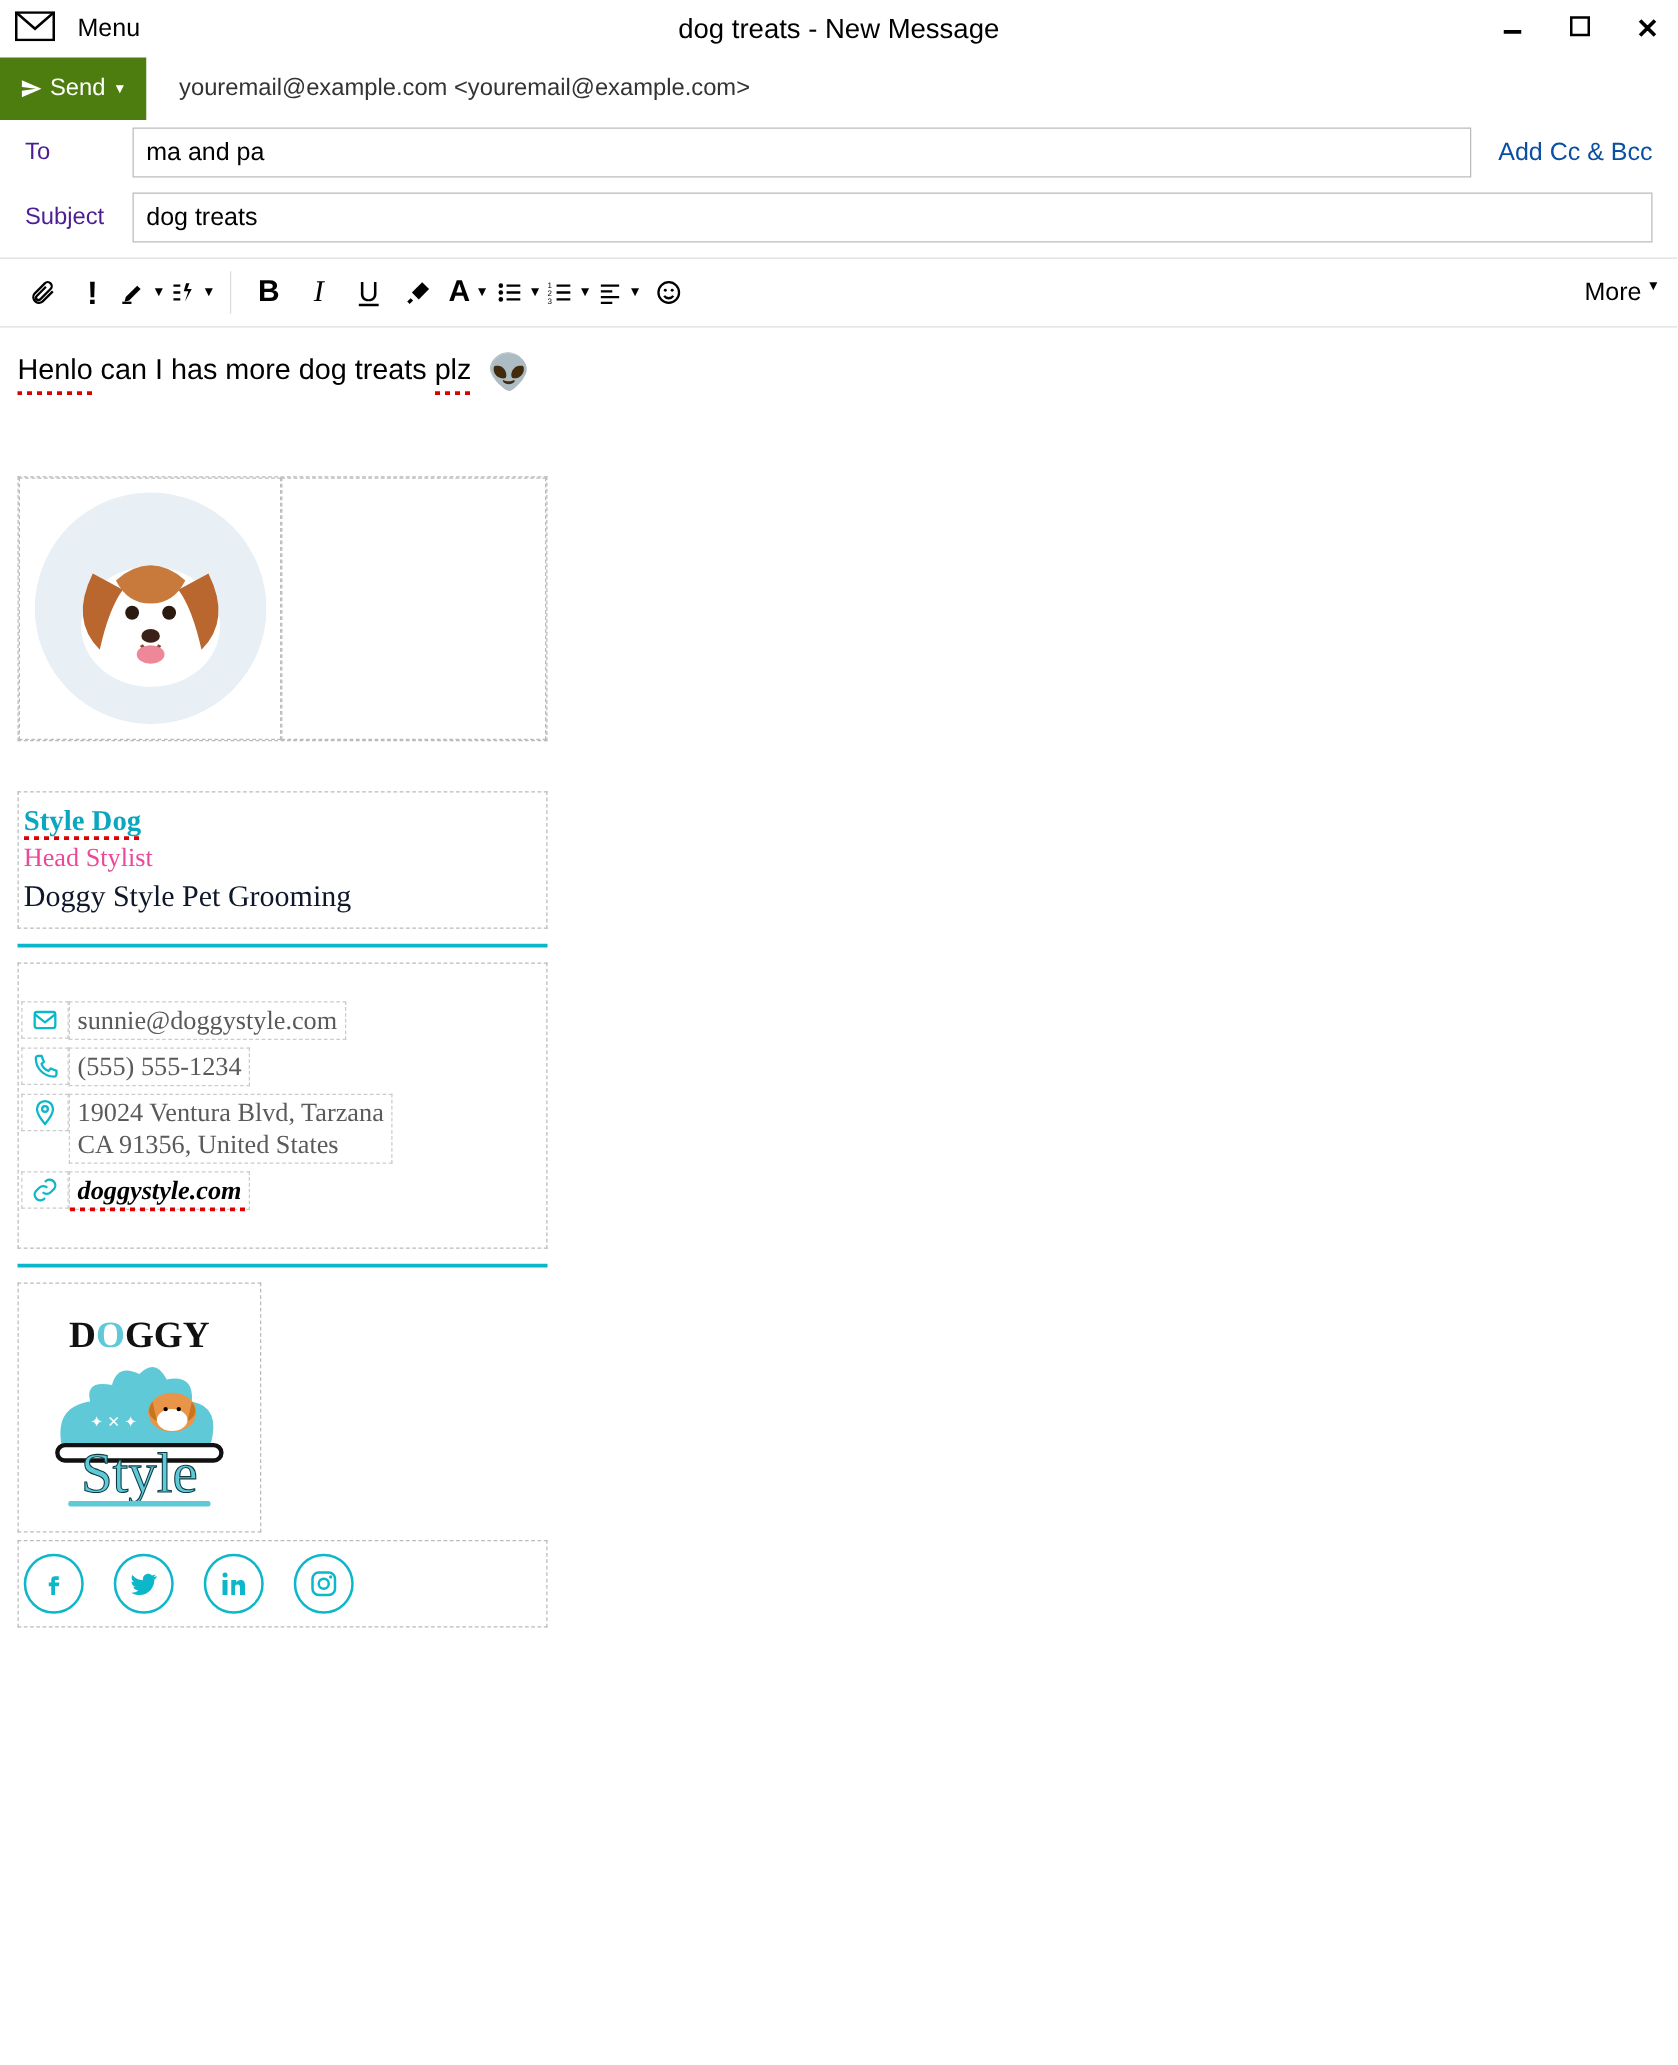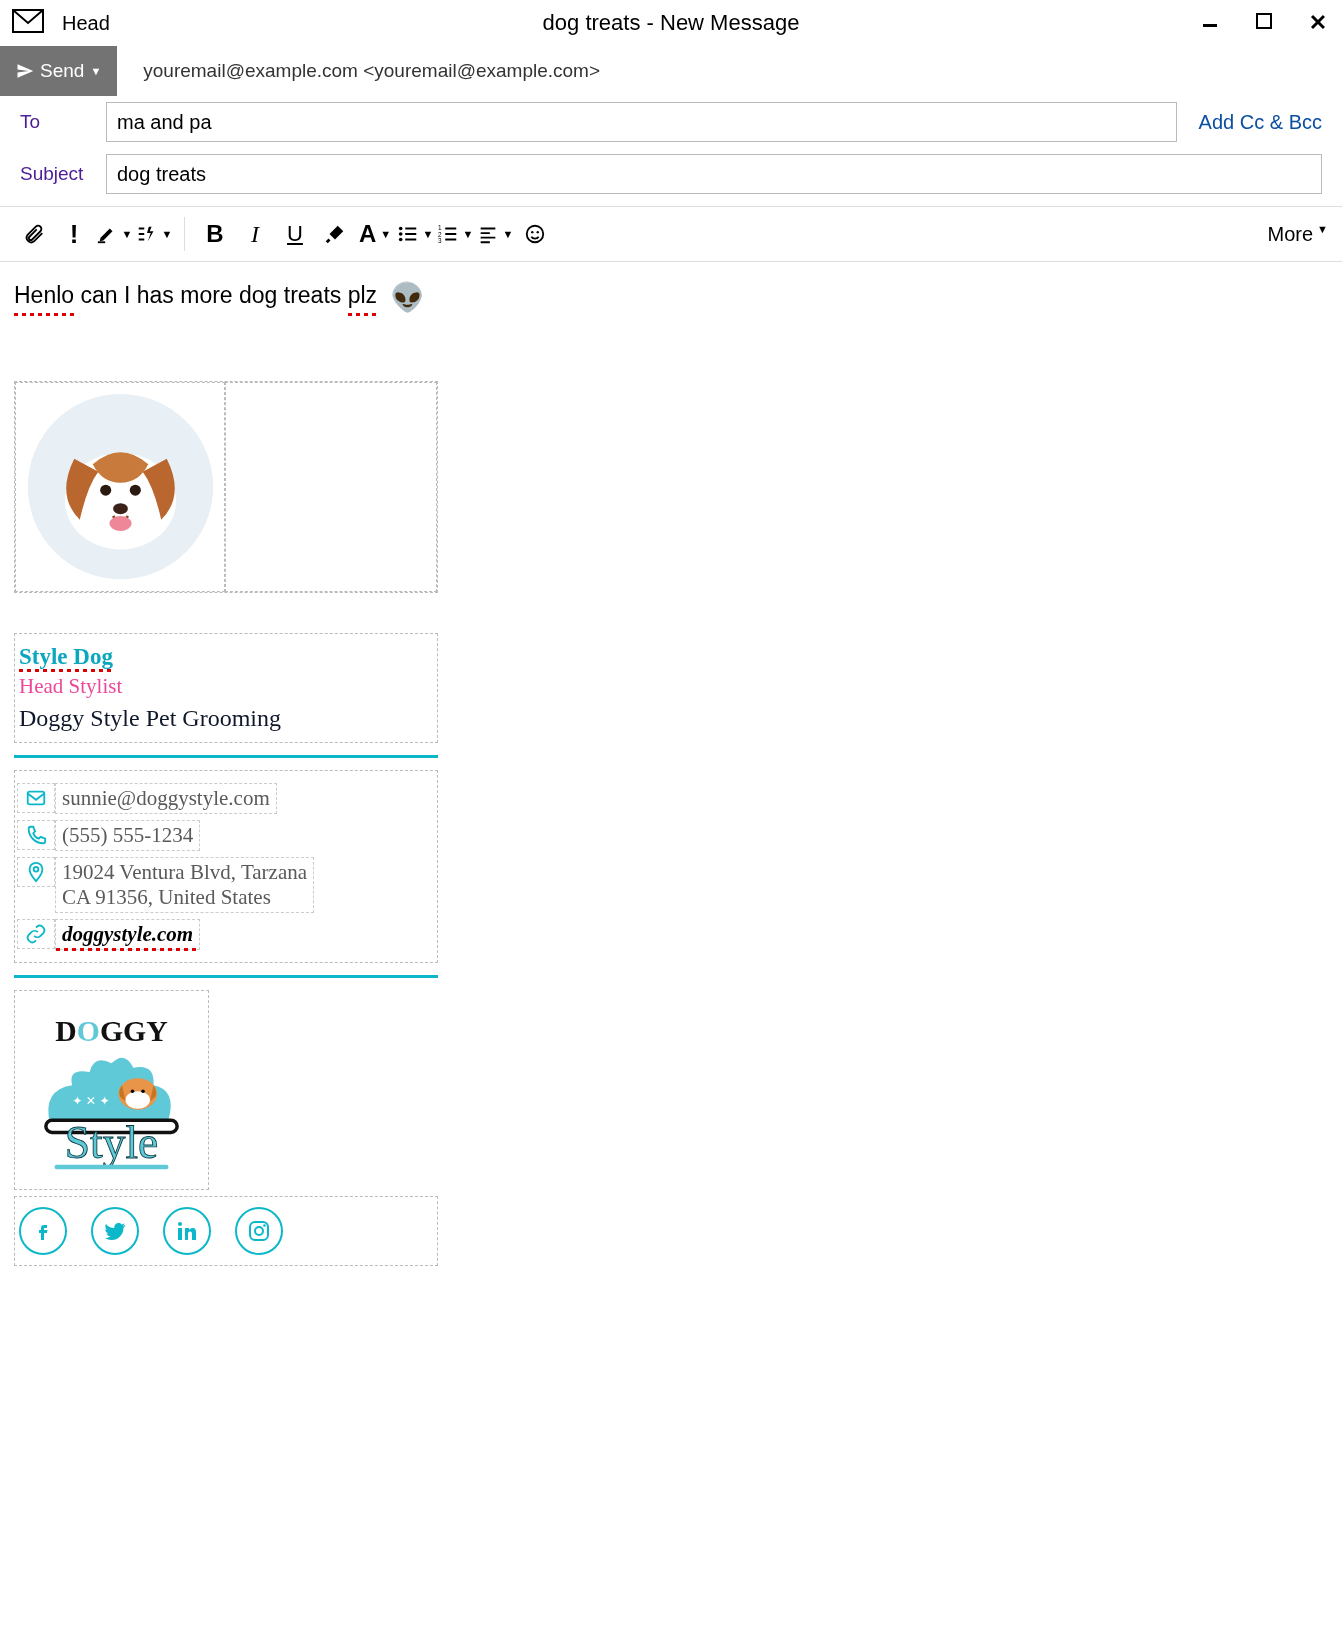--- a/index.html
+++ b/index.html
@@ -9,21 +9,21 @@
   .titlebar { display: flex; align-items: center; height: 46px; padding: 0 12px; position: relative; }
   .app-icon svg { width: 32px; height: 24px; }
   .menu-label { font-size: 20px; margin-left: 18px; cursor: pointer; }
   .title-text { position: absolute; left: 50%; transform: translateX(-50%); font-size: 22px; }
   .win-controls { margin-left: auto; display: flex; gap: 30px; align-items: center; }
   .win-controls span { font-size: 18px; cursor: pointer; width: 24px; text-align: center; }
   .win-controls .close-x { font-size: 22px; font-weight: bold; }
 
   
   .send-row { display: flex; align-items: center; height: 50px; }
-  .send-btn { background: #737373; color: #fff; border: none; height: 50px; padding: 0 16px; font-size: 19px; display: flex; align-items: center; gap: 6px; cursor: pointer; }
+  .send-btn { background: #4d7c0f; color: #fff; border: none; height: 50px; padding: 0 16px; font-size: 19px; display: flex; align-items: center; gap: 6px; cursor: pointer; }
   .send-btn svg { width: 18px; height: 18px; fill: #fff; }
   .from-addr { margin-left: 26px; font-size: 19px; color: #333; }
 
   
   .field-row { display: flex; align-items: center; padding: 6px 20px; gap: 10px; }
   .field-label { width: 76px; font-size: 19px; color: #4c1d95; }
   .field-input { flex: 1; border: 1px solid #bbb; font-size: 20px; padding: 6px 10px; height: 40px; }
   .add-cc { color: #0b4fa0; font-size: 20px; margin-left: 12px; cursor: pointer; white-space: nowrap; }
 
   
@@ -83,21 +83,21 @@
 </head>
 <body>
 
 <div class="titlebar">
   <span class="app-icon">
     <svg viewBox="0 0 32 24">
         <rect x="1" y="1" width="30" height="22" fill="none" stroke="#000" stroke-width="2"></rect>
         <path d="M1 1 L16 14 L31 1" fill="none" stroke="#000" stroke-width="2"></path>
       </svg>
   </span>
-  <span class="menu-label">Head</span>
+  <span class="menu-label">Menu</span>
   <span class="title-text">dog treats - New Message</span>
   <div class="win-controls">
     <span><svg width="18" height="18" viewBox="0 0 18 18">
           <rect x="2" y="12" width="14" height="3" fill="#000"></rect>
         </svg></span>
     <span><svg width="18" height="18" viewBox="0 0 18 18">
           <rect x="2" y="2" width="14" height="14" fill="none" stroke="#000" stroke-width="2"></rect>
         </svg></span>
     <span class="close-x">✕</span>
   </div>
@@ -222,21 +222,21 @@
     </div>
 
     <div class="sig-name-block dashed">
       <div><span class="sig-name">Style Dog</span></div>
       <div class="sig-title">Head Stylist</div>
       <div class="sig-company">Doggy Style Pet Grooming</div>
     </div>
 
     <div class="teal-hr"></div>
 
-    <div class="sig-contact dashed" style="padding:6px 2px;">
+    <div class="sig-contact dashed" style="padding:24px 2px;">
       <div class="contact-row">
         <span class="contact-icon dashed">
           <svg viewBox="0 0 24 24">
               <rect x="3" y="5" width="18" height="14" rx="2"></rect>
               <path d="M3 7l9 7 9-7"></path>
             </svg>
         </span>
         <span class="contact-text dashed">sunnie@doggystyle.com</span>
       </div>
       <div class="contact-row">

